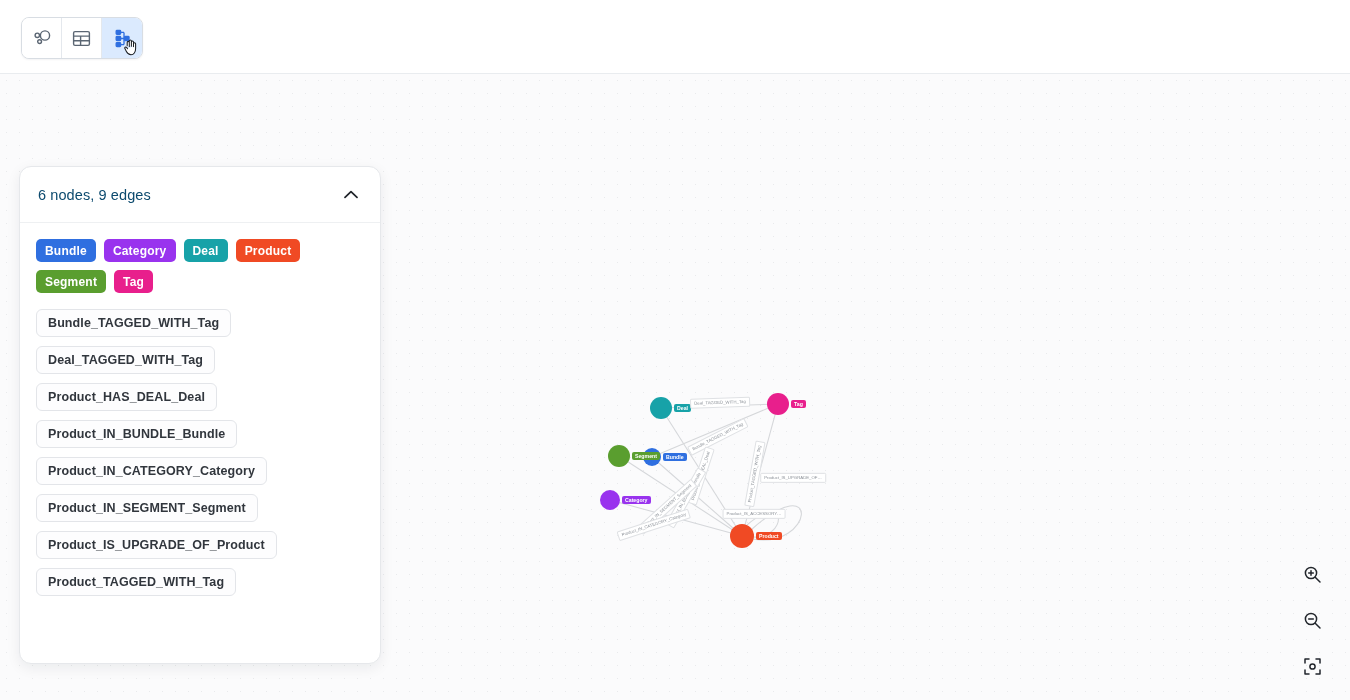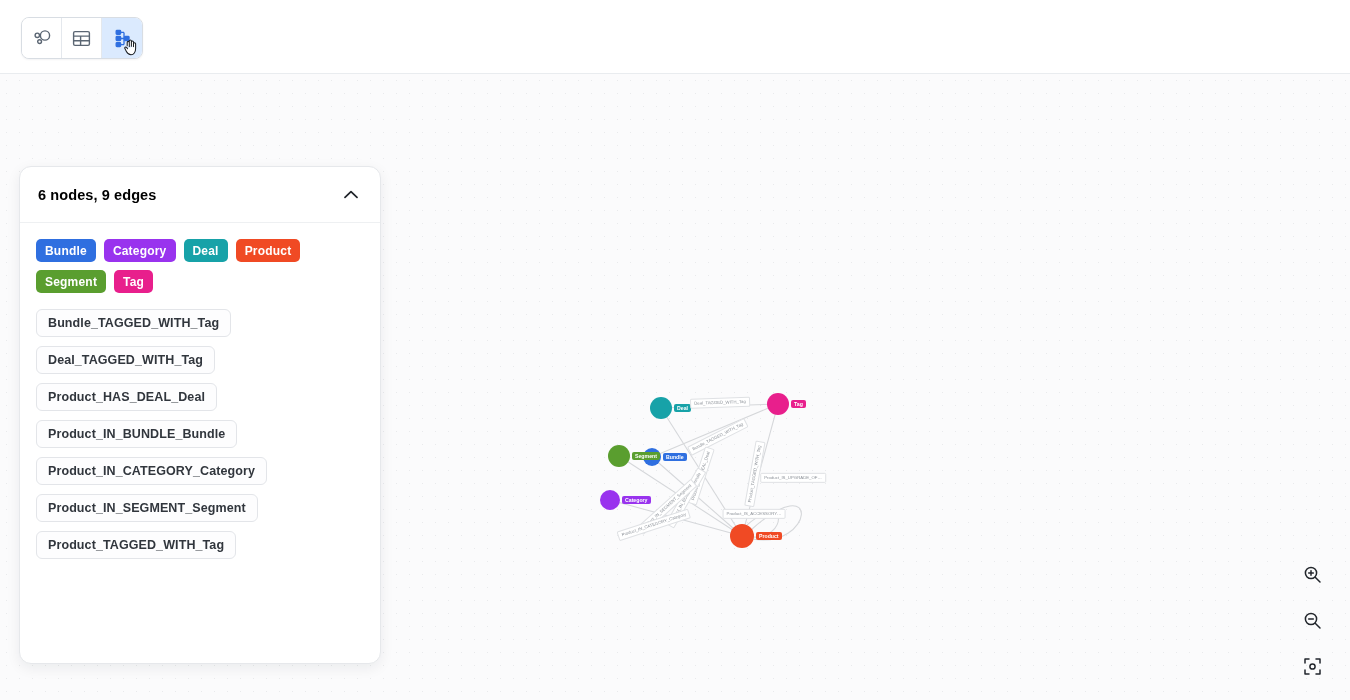--- a/index.html
+++ b/index.html
@@ -47,21 +47,21 @@
     position:absolute; left:19px; top:92px; width:362px; height:498px;
     background:#ffffff; border:1px solid #e6e8eb; border-radius:12px;
     box-shadow:0 4px 14px rgba(16,24,40,.07);
     display:flex; flex-direction:column; overflow:hidden;
   }
   .panel-head {
     height:56px; flex:0 0 56px; display:flex; align-items:center;
     justify-content:space-between; padding:0 18px 0 18px;
     border-bottom:1px solid #eef0f2;
   }
-  .panel-title { font-size:14.5px; color:#000000; font-weight:700; letter-spacing:.1px; }
+  .panel-title { font-size:14.5px; color:#0c4a6e; font-weight:400; letter-spacing:.1px; }
   .chev-btn { width:22px; height:22px; border:0; background:transparent; cursor:pointer;
               display:flex; align-items:center; justify-content:center; }
 
   .panel-body { flex:1 1 auto; overflow-y:auto; padding:16px 16px 14px 16px; }
   .panel-body::-webkit-scrollbar { width:6px; }
   .panel-body::-webkit-scrollbar-track { background:#f4f5f7; }
   .panel-body::-webkit-scrollbar-thumb { background:#e0e2e6; border-radius:3px; }
 
   .badges { display:flex; flex-wrap:wrap; gap:8px 8px; margin-bottom:16px; }
   .badge {
@@ -173,20 +173,21 @@
             <span class="badge" style="background: rgb(90, 158, 47);">Segment</span>
             <span class="badge" style="background: rgb(232, 31, 140);">Tag</span>
           </div>
         <div class="rels">
             <div class="rel-chip">Bundle_TAGGED_WITH_Tag</div>
             <div class="rel-chip">Deal_TAGGED_WITH_Tag</div>
             <div class="rel-chip">Product_HAS_DEAL_Deal</div>
             <div class="rel-chip">Product_IN_BUNDLE_Bundle</div>
             <div class="rel-chip">Product_IN_CATEGORY_Category</div>
             <div class="rel-chip">Product_IN_SEGMENT_Segment</div>
+            <div class="rel-chip">Product_IS_UPGRADE_OF_Product</div>
             <div class="rel-chip">Product_TAGGED_WITH_Tag</div>
           </div>
       </div>
     </div>
 
     <div class="graph">
       <svg width="340" height="260" viewBox="0 0 340 260">
         <g id="edge-lines" stroke="#d5d7da" stroke-width="1.05" fill="none">
             <line x1="101" y1="114" x2="218" y2="110"></line>
             <line x1="92" y1="163" x2="218" y2="110"></line>

